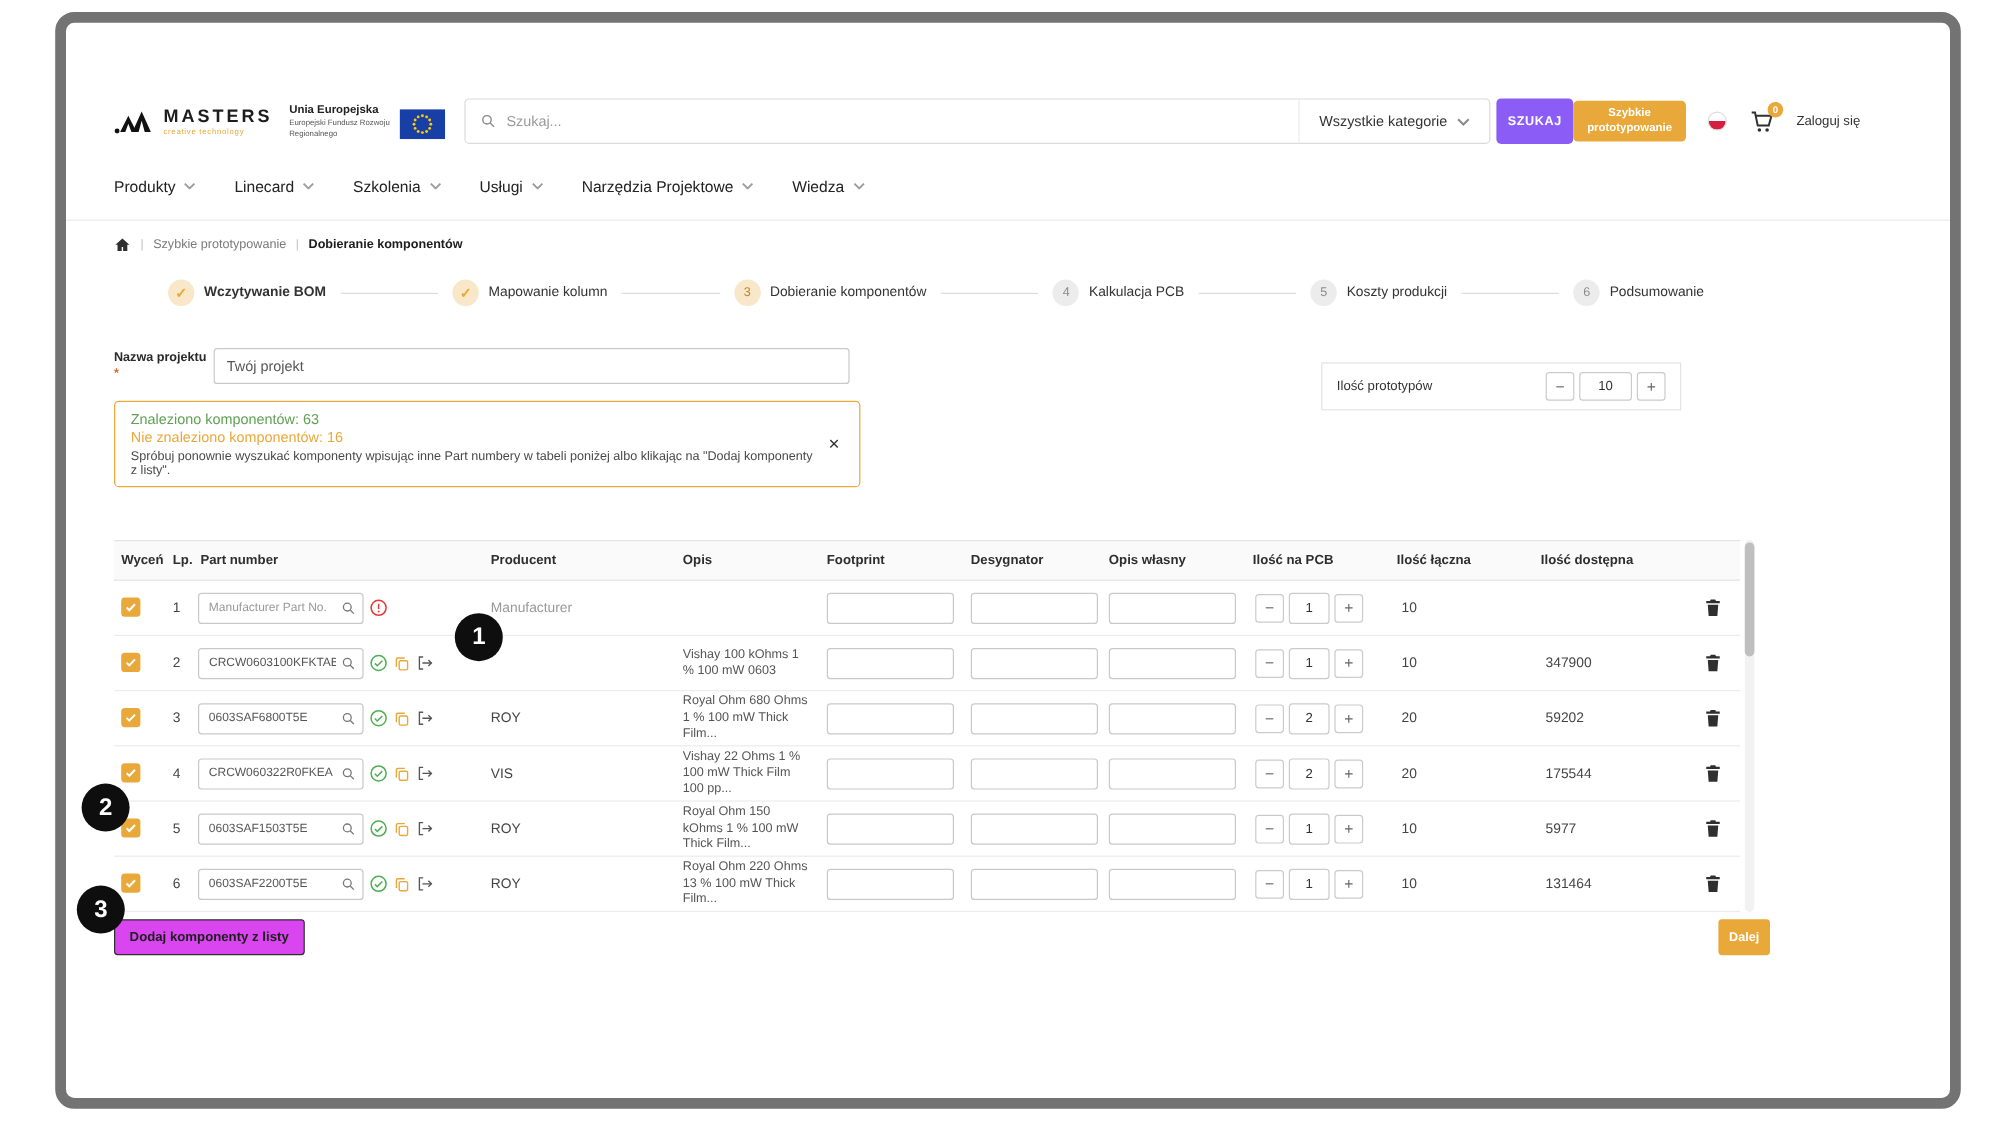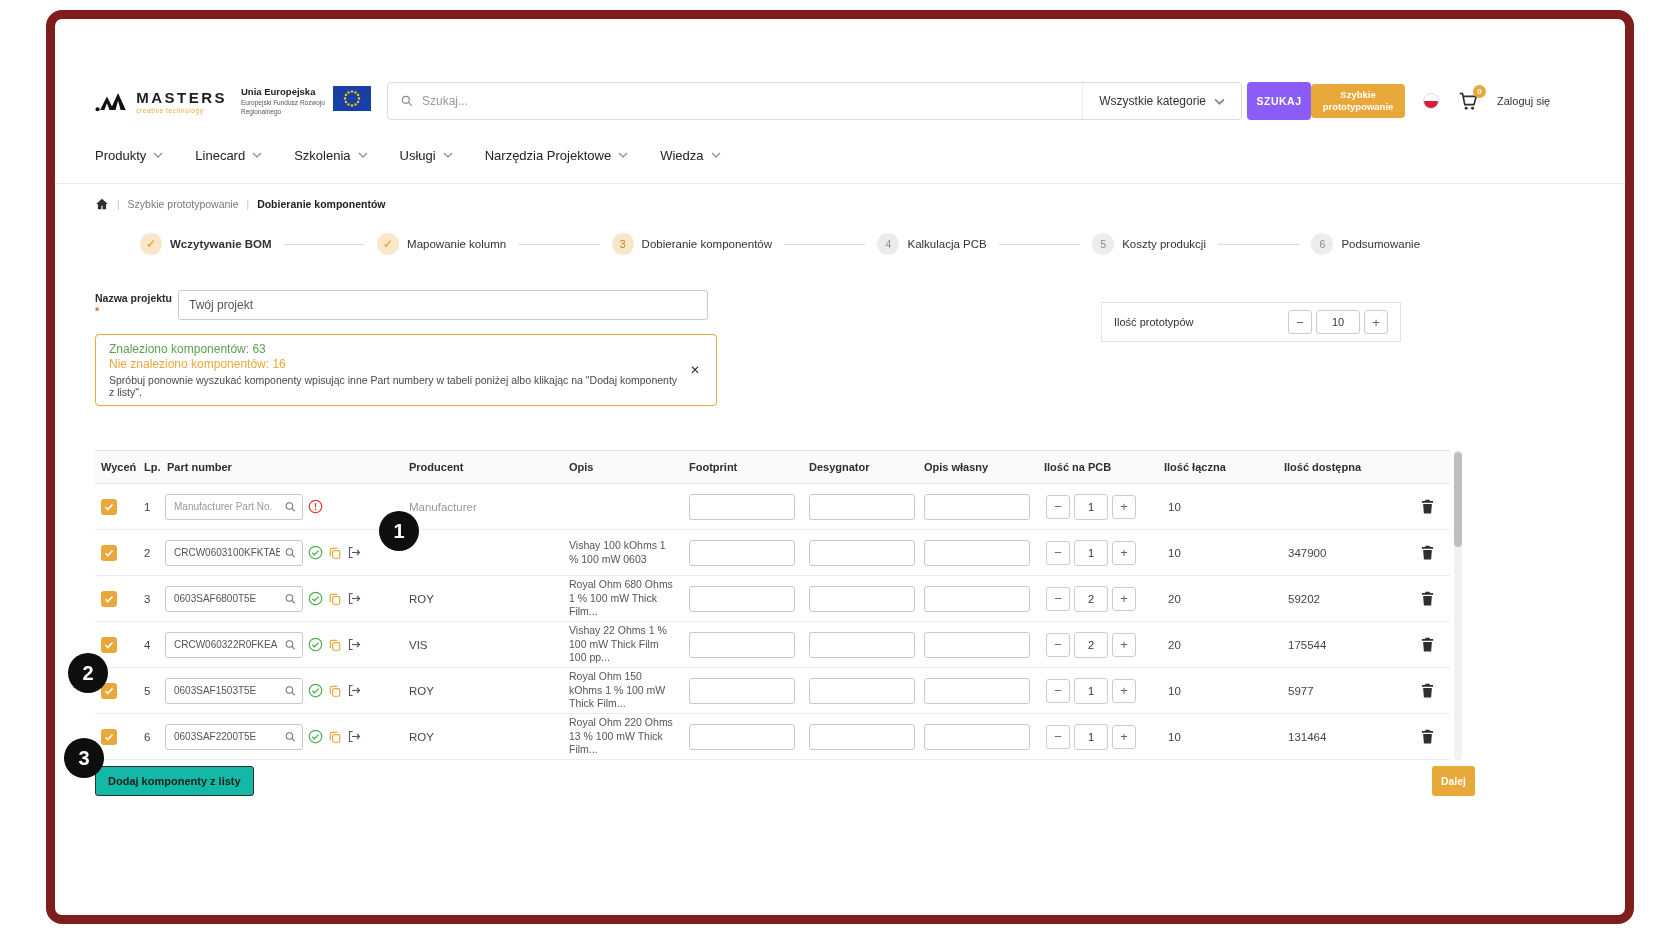--- a/index.html
+++ b/index.html
@@ -2,30 +2,30 @@
 <html><head>
 <meta charset="utf-8">
 <style>
   * { box-sizing: border-box; margin: 0; padding: 0; }
   html, body { width: 1680px; height: 934px; overflow: hidden; }
   body { position: relative; background: #fff; font-family: "Liberation Sans", sans-serif; color: #333; }
   input, button { font-family: "Liberation Sans", sans-serif; }
   button { cursor: pointer; }
 
   .frame { position: absolute; left: 46px; top: 10px; width: 1588px; height: 914px;
-           border: 9px solid #7f1d1d; border-radius: 16px; background: #fff; overflow: hidden; }
+           border: 9px solid #737373; border-radius: 16px; background: #fff; overflow: hidden; }
 
   
   .content-top { padding-left: 40px; width: 1420px; }
   .top-header { display: flex; align-items: center; margin-top: 58px; height: 48px; }
   .logo-block { display: flex; align-items: center; gap: 7px; width: 132px; }
   .logo-text { display: flex; flex-direction: column; }
   .logo-name { font-size: 15px; font-weight: bold; letter-spacing: 2.5px; color: #1d1d1d; }
   .logo-tagline { font-size: 6.5px; color: #E9A83A; letter-spacing: 0.6px; margin-top: 1px; }
-  .eu-block { display: flex; align-items: flex-start; gap: 8px; margin-left: 14px; }
+  .eu-block { display: flex; align-items: flex-end; gap: 8px; margin-left: 14px; }
   .eu-title { font-size: 9.5px; font-weight: bold; color: #222; }
   .eu-sub { font-size: 6.5px; color: #555; width: 84px; line-height: 1.35; margin-top: 2px; }
   .search-area { display: flex; align-items: center; margin-left: 16px; }
   .search-bar { display: flex; align-items: center; width: 855px; height: 38px;
                 border: 1px solid #DBDBDB; border-radius: 4px; background: #fff; }
   .search-bar .mag { margin: 0 8px 0 12px; flex: 0 0 auto; }
   .search-input { border: 0; outline: none; flex: 1; font-size: 12px; color: #555; min-width: 0; }
   .search-input::placeholder { color: #9a9a9a; }
   .cat-select { display: flex; align-items: center; gap: 8px; padding: 0 16px; height: 100%;
                 border-left: 1px solid #ECECEC; font-size: 12px; color: #333; cursor: pointer; white-space: nowrap; }
@@ -125,21 +125,21 @@
   .qty-val { width: 34px; height: 26px; border: 1px solid #CBCBCB; border-radius: 3px;
              display: inline-flex; align-items: center; justify-content: center; font-size: 11px; color: #333; }
   .td-num { padding-left: 8px; }
   .td-del { display: flex; justify-content: center; }
   .trash-btn { background: none; border: 0; display: inline-flex; }
   .table-scrollbar { position: absolute; right: -12px; top: 0; bottom: 0; width: 8px; background: #F2F2F2; border-radius: 4px; }
   .scroll-thumb { width: 8px; height: 95px; background: #BFBFBF; border-radius: 4px; margin-top: 2px; }
 
   
   .footer-row { display: flex; align-items: flex-start; justify-content: space-between; margin-top: 6px; width: 1380px; }
-  .add-btn { background: #14b8a6; border: 1px solid #2F2F2F; border-radius: 3px; color: #1d1d1d;
+  .add-btn { background: #d946ef; border: 1px solid #2F2F2F; border-radius: 3px; color: #1d1d1d;
              font-size: 11px; font-weight: bold; padding: 8px 12px; }
   .next-btn { background: #E9A83A; border: 0; border-radius: 3px; color: #fff;
               font-size: 10.5px; font-weight: bold; padding: 9px 9px; }
 
   
   .annotation { position: absolute; width: 40px; height: 40px; border-radius: 50%; background: #0e0e0e;
                 color: #fff; font-size: 20px; font-weight: bold; display: flex; align-items: center;
                 justify-content: center; z-index: 20; }
   .a1 { left: 379px; top: 511px; }
   .a2 { left: 68px; top: 653px; }

